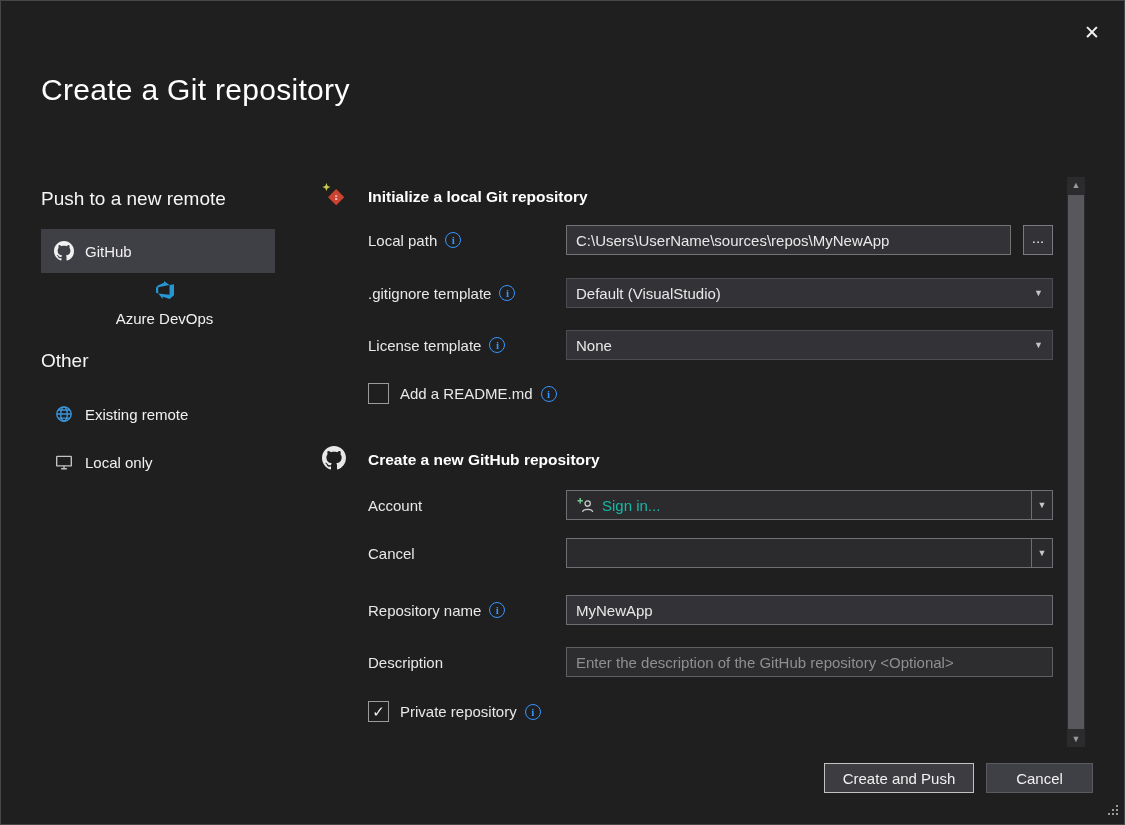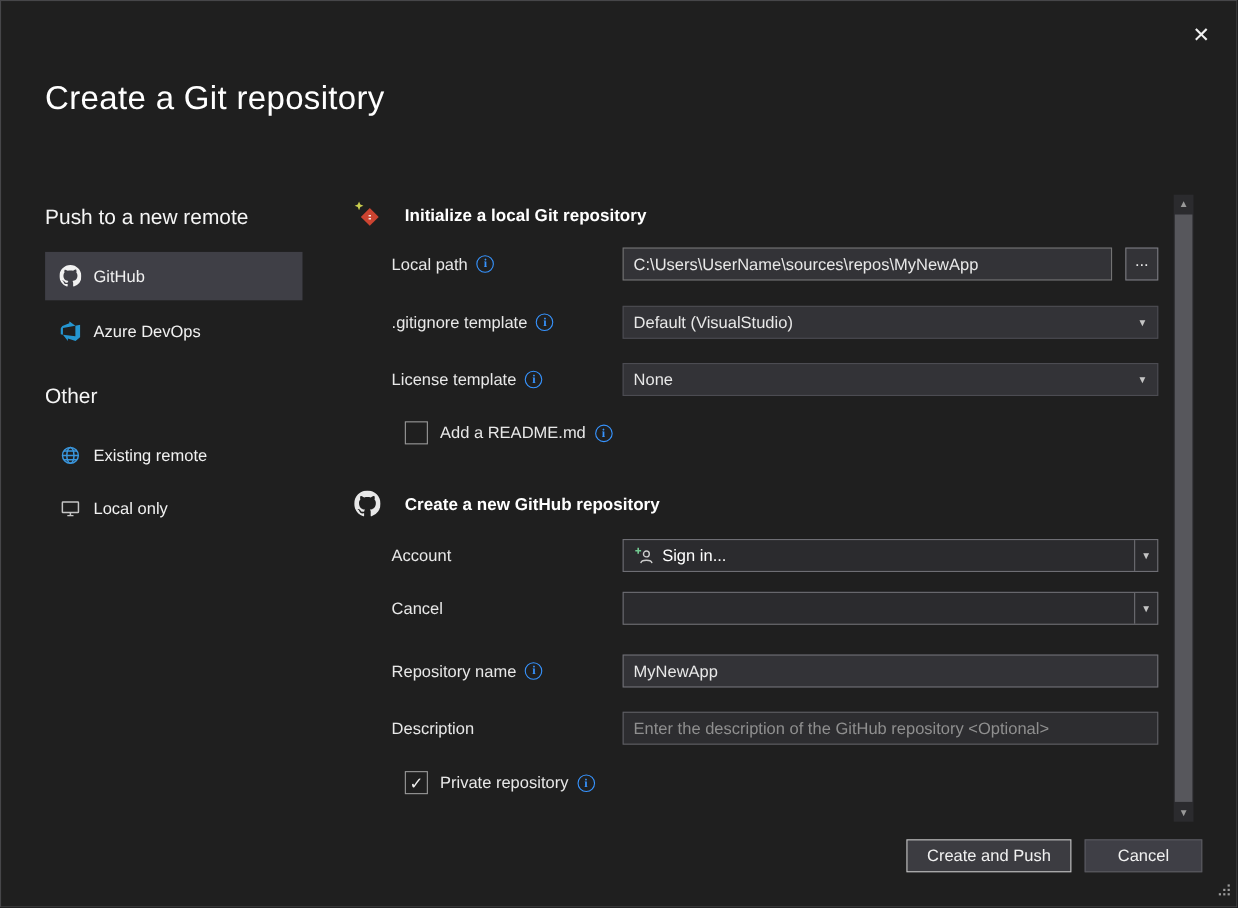--- a/index.html
+++ b/index.html
@@ -55,21 +55,21 @@
   .side-item.selected { background: #3f3f46; }
   .icon-box { display: inline-flex; align-items: center; justify-content: center; width: 20px; }
 
   
   .section-heading {
     font-size: 15.5px;
     font-weight: bold;
     color: #ffffff;
   }
   .label {
-    left: 355px;
+    left: 367px;
     height: 30px;
     display: flex;
     align-items: center;
     gap: 8px;
     color: #e8e8e8;
   }
   .info-icon {
     display: inline-flex;
     align-items: center;
     justify-content: center;
@@ -127,21 +127,21 @@
   .combo {
     width: 487px; height: 30px;
     background: #2b2b2e;
     border: 1px solid #6e6e74;
     display: flex;
     align-items: center;
     padding-left: 8px;
     color: #d0d0d0;
     cursor: pointer;
   }
-  .combo .combo-text { margin-left: 7px; color: #ffffff; }
+  .combo .combo-text { margin-left: 7px; color: #14b8a6; }
   .combo .combo-btn {
     margin-left: auto;
     width: 21px;
     height: 100%;
     border-left: 1px solid #6e6e74;
     display: flex; align-items: center; justify-content: center;
     font-size: 9px;
     color: #c5c5c5;
     cursor: pointer;
   }
@@ -222,21 +222,21 @@
 
   <div class="abs side-item selected" style="top:228px; height:44px;">
     <span class="icon-box">
       <svg viewBox="0 0 16 16" width="20" height="20">
           <path fill="#f1f1f1" d="M8 0C3.58 0 0 3.58 0 8c0 3.54 2.29 6.53 5.47 7.59.4.07.55-.17.55-.38 0-.19-.01-.82-.01-1.49-2.01.37-2.53-.49-2.69-.94-.09-.23-.48-.94-.82-1.13-.28-.15-.68-.52-.01-.53.63-.01 1.08.58 1.23.82.72 1.21 1.87.87 2.33.66.07-.52.28-.87.51-1.07-1.78-.2-3.64-.89-3.64-3.95 0-.87.31-1.59.82-2.15-.08-.2-.36-1.02.08-2.12 0 0 .67-.21 2.2.82.64-.18 1.32-.27 2-.27.68 0 1.36.09 2 .27 1.53-1.04 2.2-.82 2.2-.82.44 1.1.16 1.92.08 2.12.51.56.82 1.27.82 2.15 0 3.07-1.87 3.75-3.65 3.95.29.25.54.73.54 1.48 0 1.07-.01 1.93-.01 2.2 0 .21.15.46.55.38A8.01 8.01 0 0 0 16 8c0-4.42-3.58-8-8-8z"></path>
         </svg>
     </span>
     <span>GitHub</span>
   </div>
 
-  <div class="abs side-item" style="top:280px; height:40px;">
+  <div class="abs side-item" style="top:280px; height:40px;flex-direction:column;">
     <span class="icon-box">
       <svg viewBox="0 0 24 24" width="18" height="18">
           <path fill="#2596d1" d="M0 8.877 2.247 5.91l8.405-3.416V.022l7.37 5.393L2.966 8.338v8.225L0 15.707zm24-4.45v14.651l-5.753 4.9-9.303-3.057v3.056l-5.978-7.416 15.057 1.798V5.415z"></path>
         </svg>
     </span>
     <span>Azure DevOps</span>
   </div>
 
   <div class="abs side-heading" style="top:349px;">Other</div>
 

